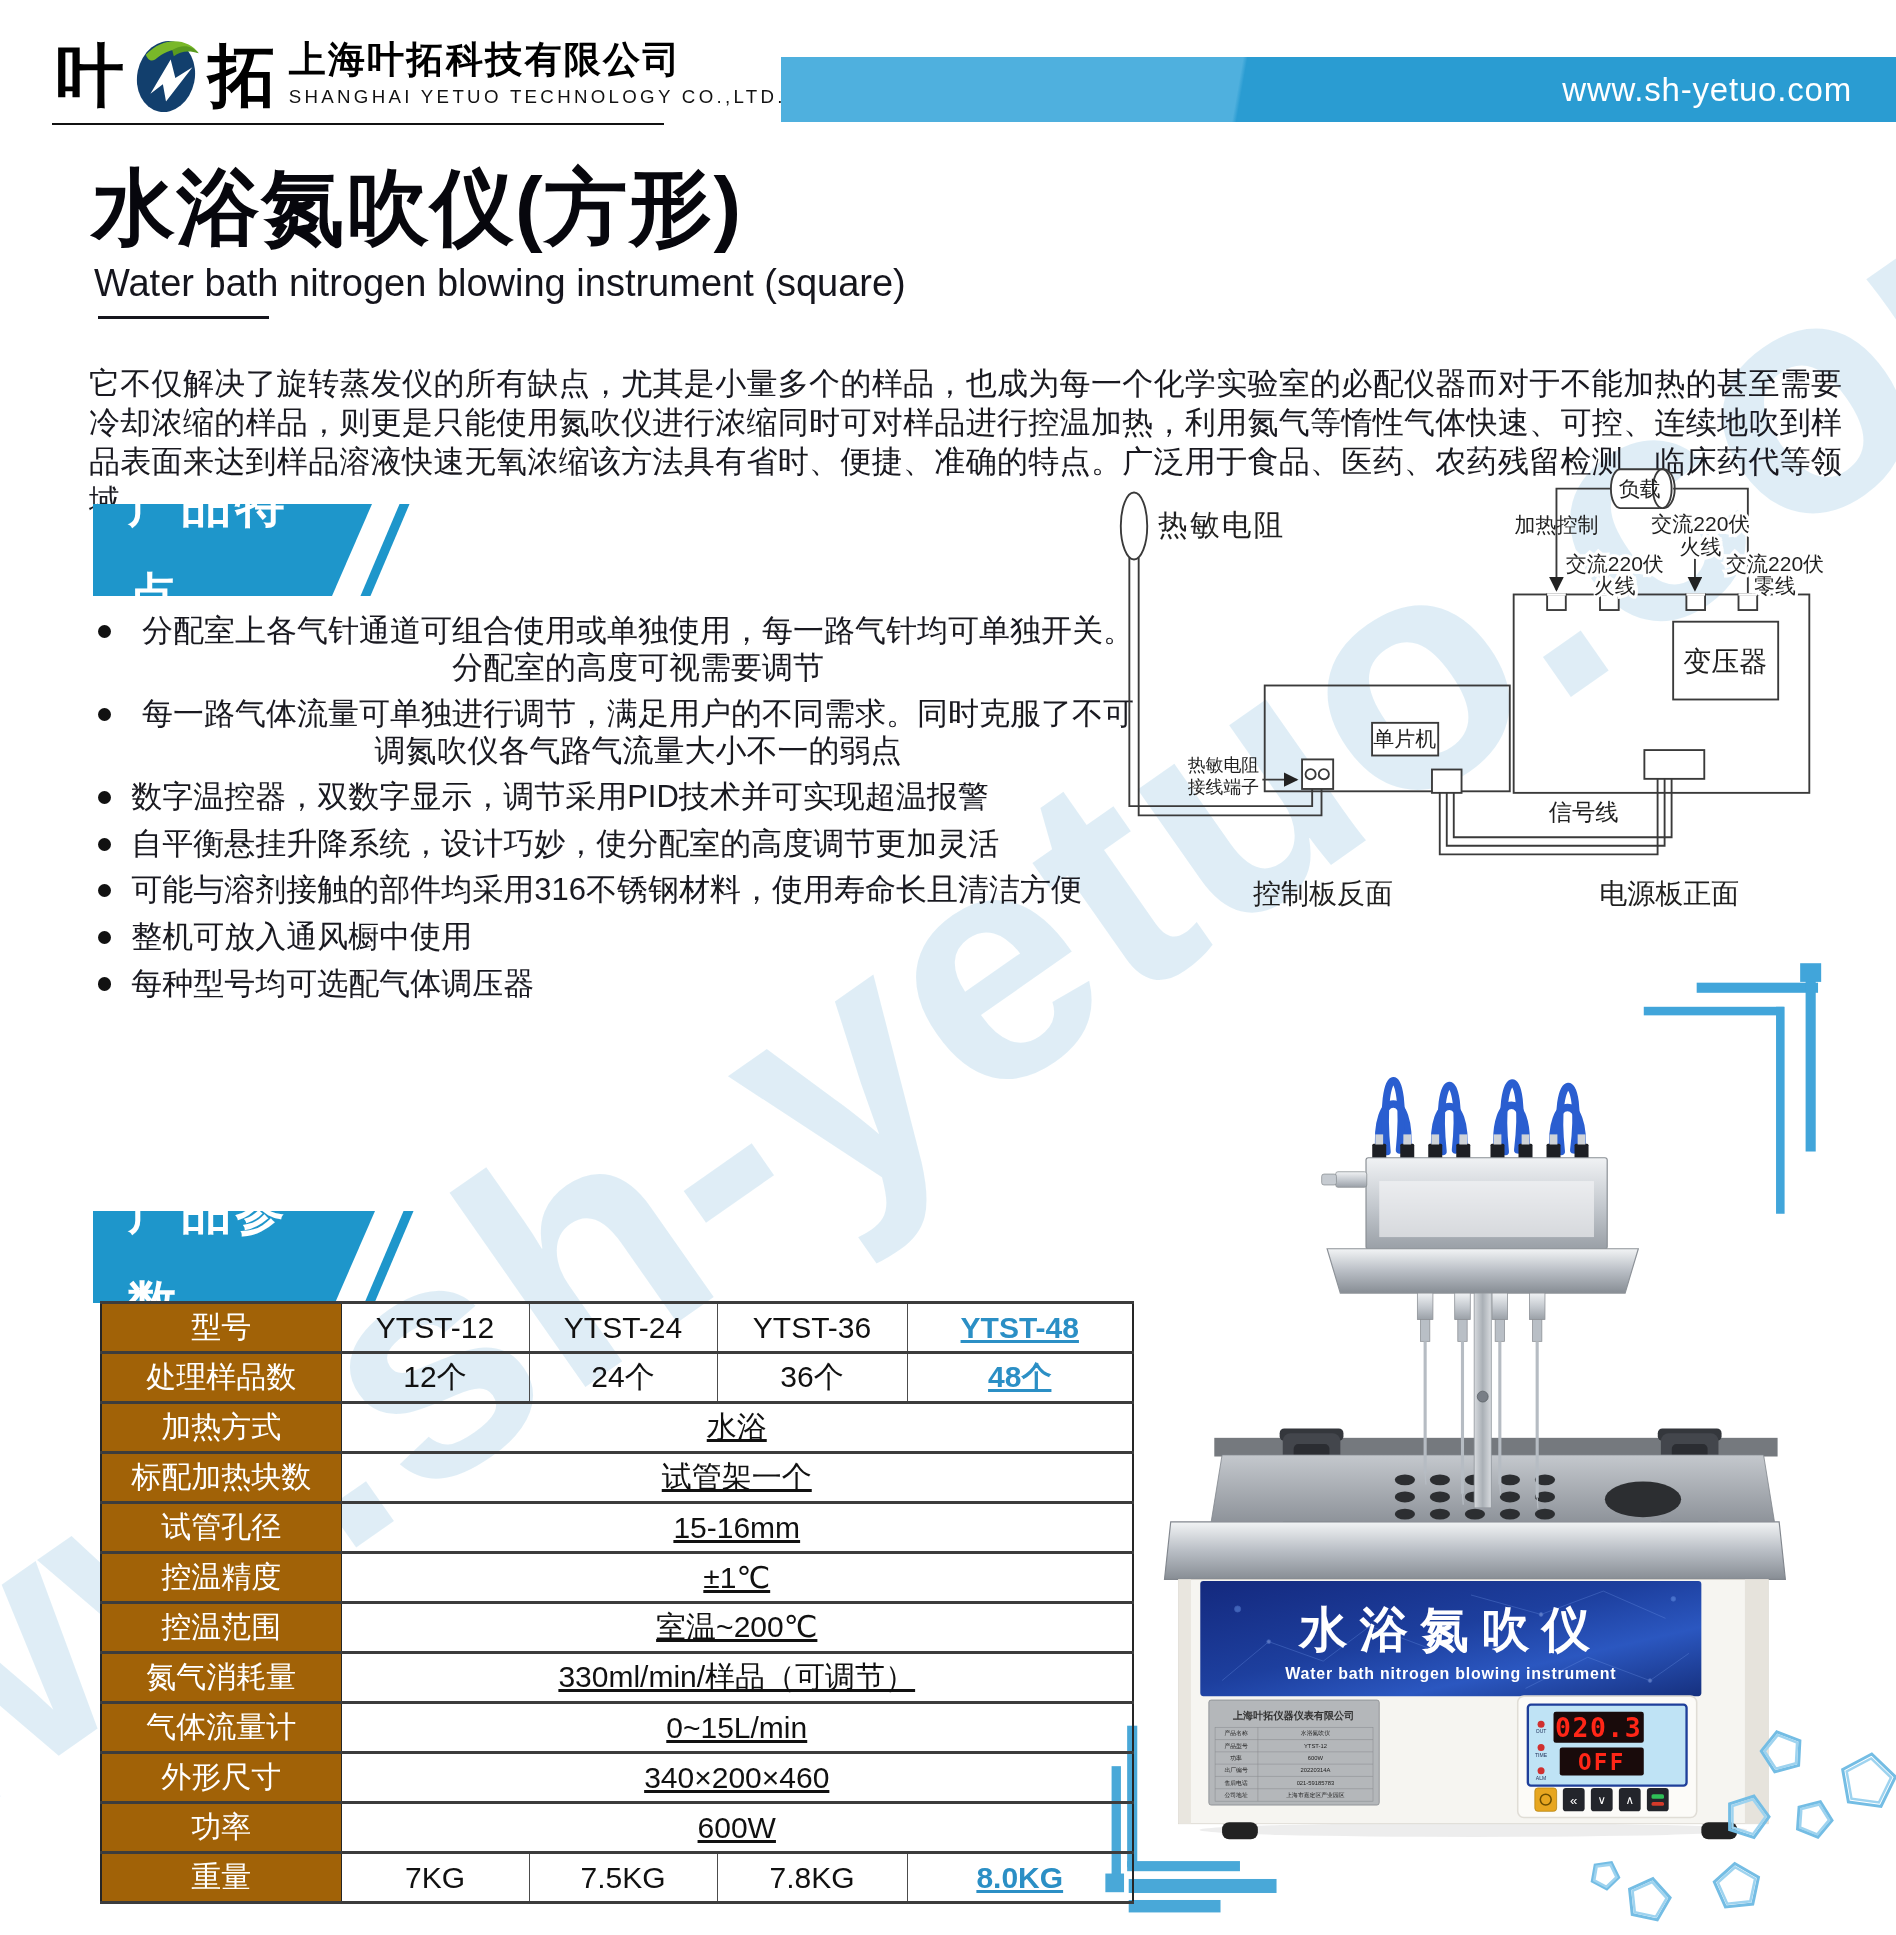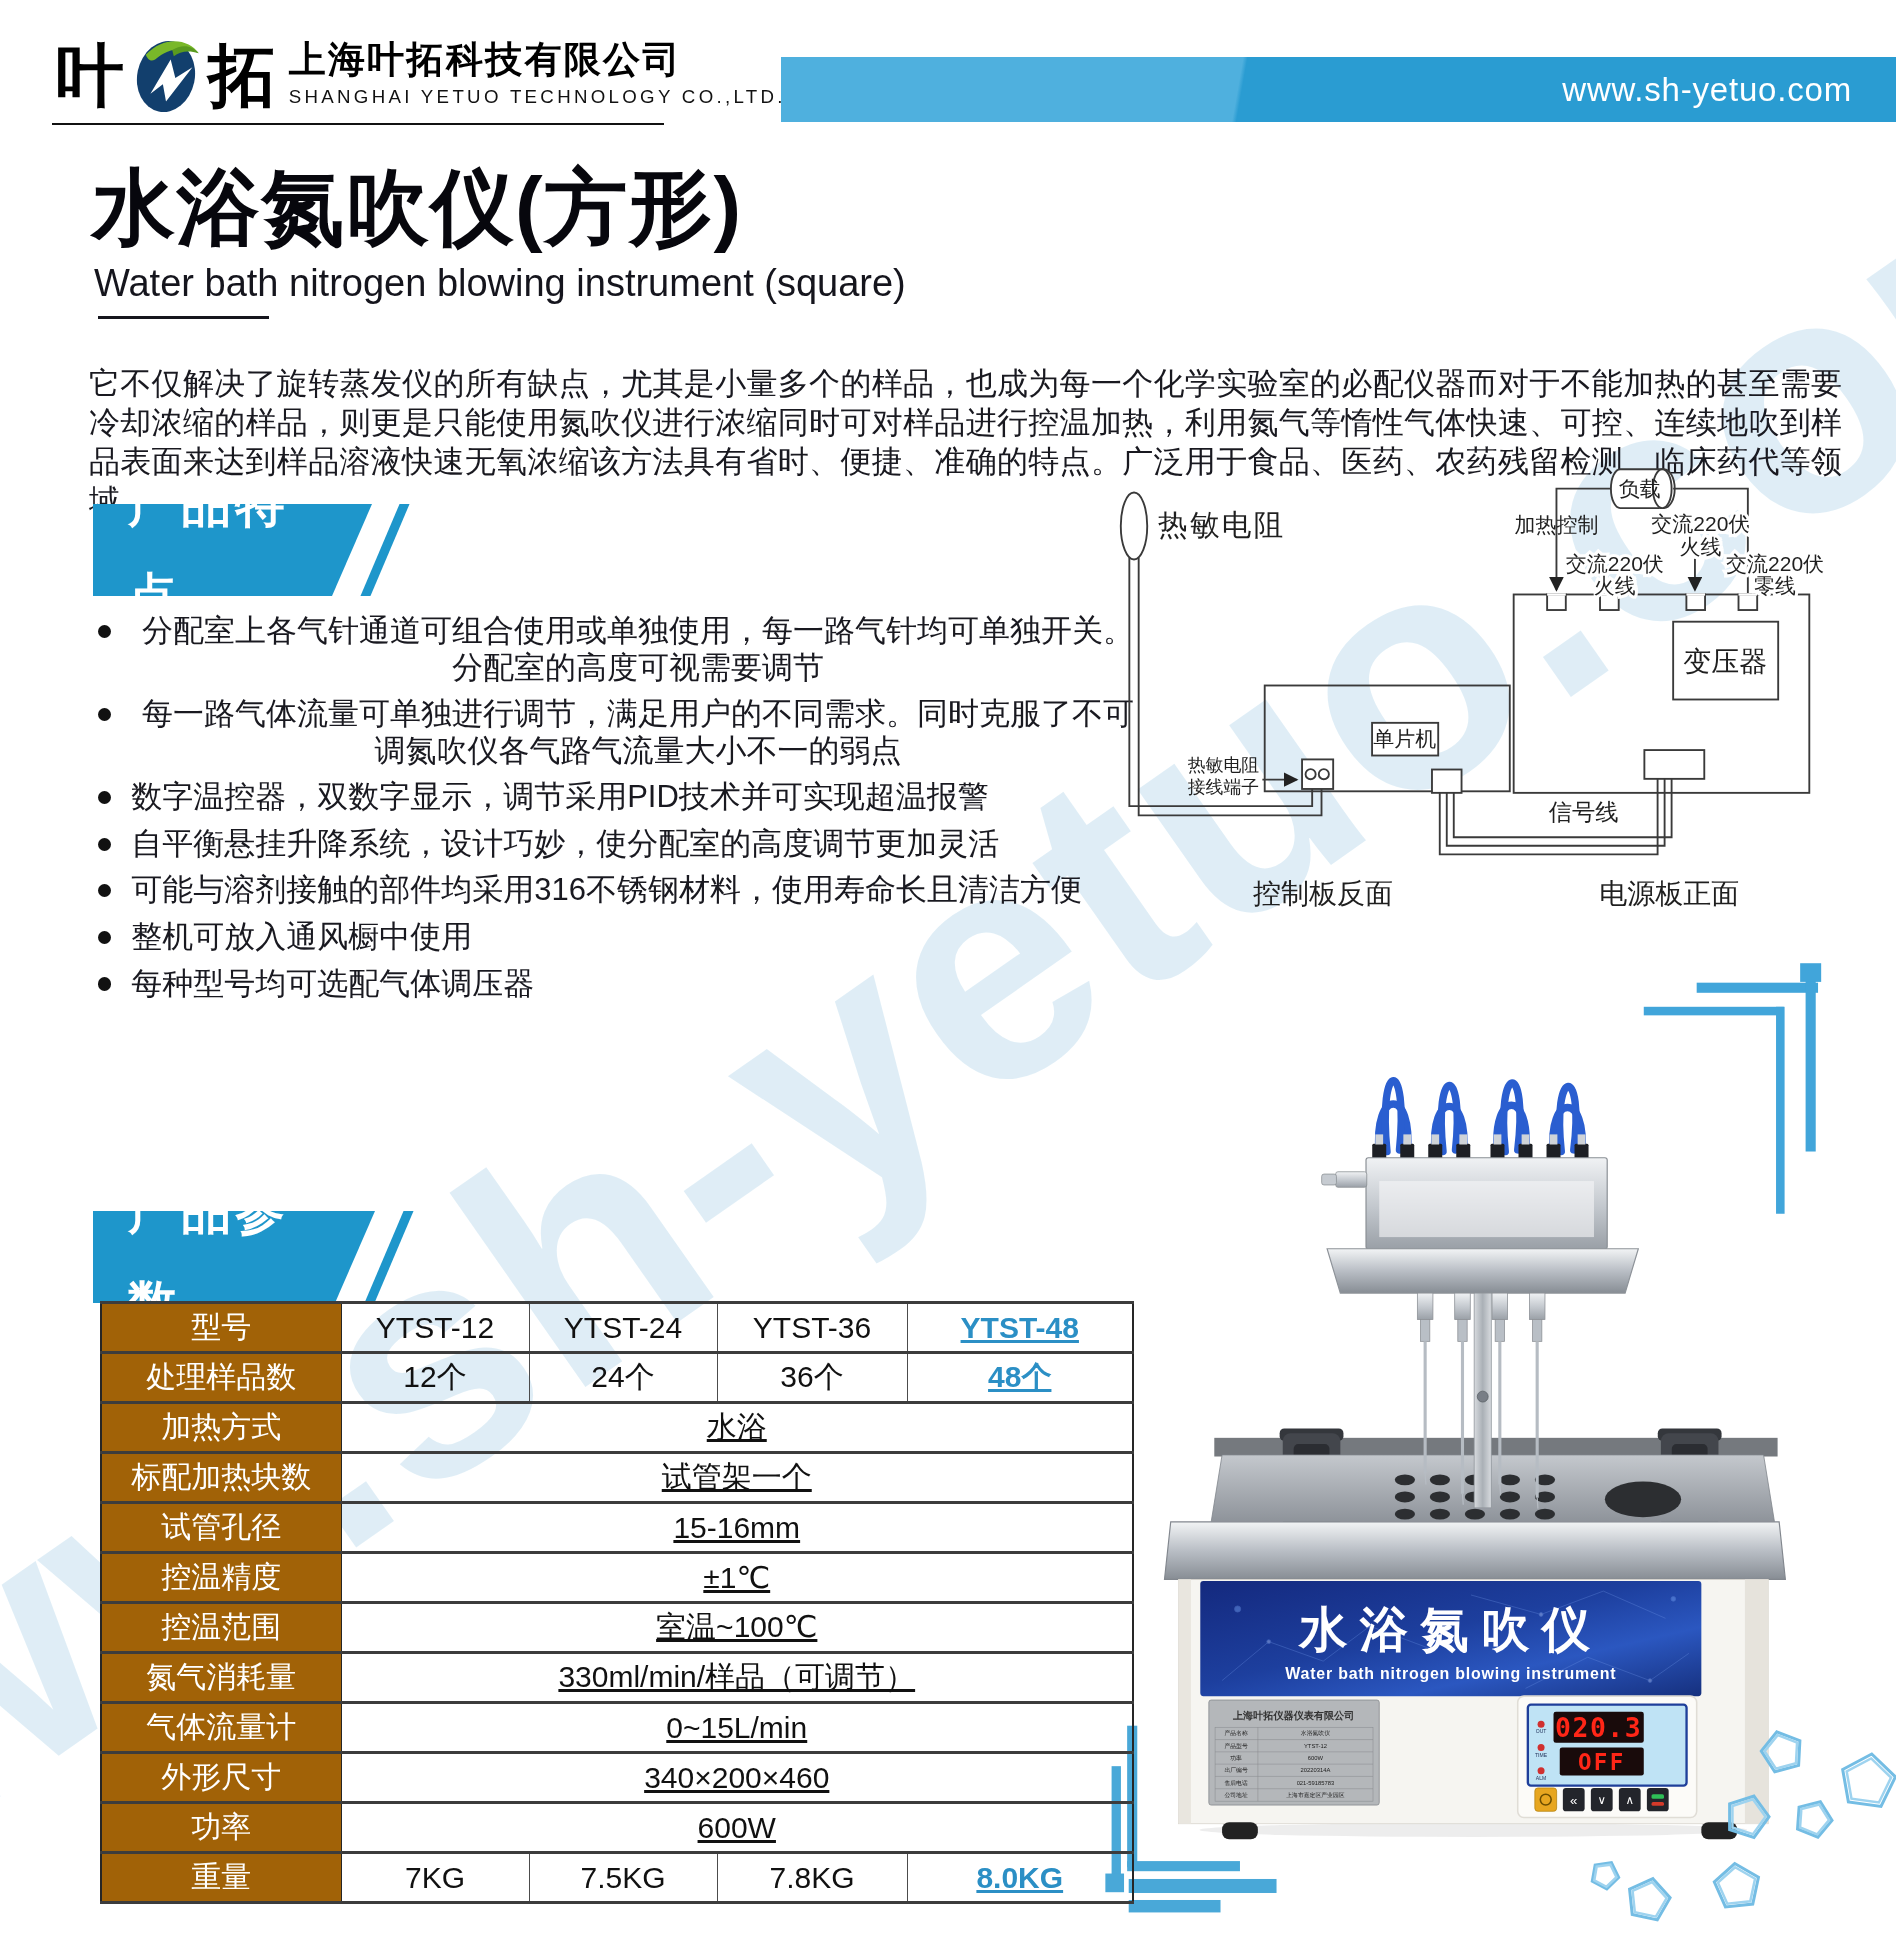--- a/index.html
+++ b/index.html
@@ -497,21 +497,21 @@
       <tr>
         <td class="lab">试管孔径</td>
         <td class="val" colspan="4">15-16mm</td>
       </tr>
       <tr>
         <td class="lab">控温精度</td>
         <td class="val" colspan="4">±1℃</td>
       </tr>
       <tr>
         <td class="lab">控温范围</td>
-        <td class="val" colspan="4">室温~100℃</td>
+        <td class="val" colspan="4">室温~200℃</td>
       </tr>
       <tr>
         <td class="lab">氮气消耗量</td>
         <td class="val" colspan="4">330ml/min/样品（可调节）</td>
       </tr>
       <tr>
         <td class="lab">气体流量计</td>
         <td class="val" colspan="4">0~15L/min</td>
       </tr>
       <tr>

